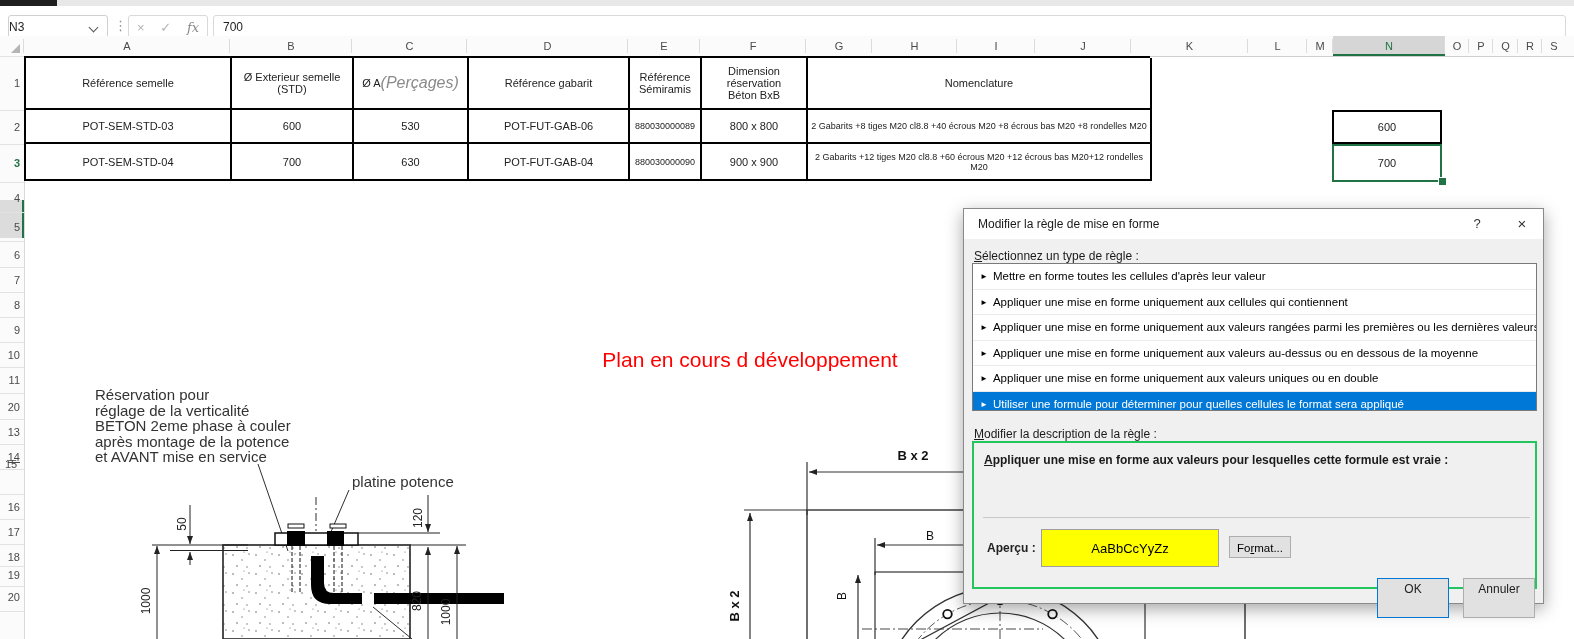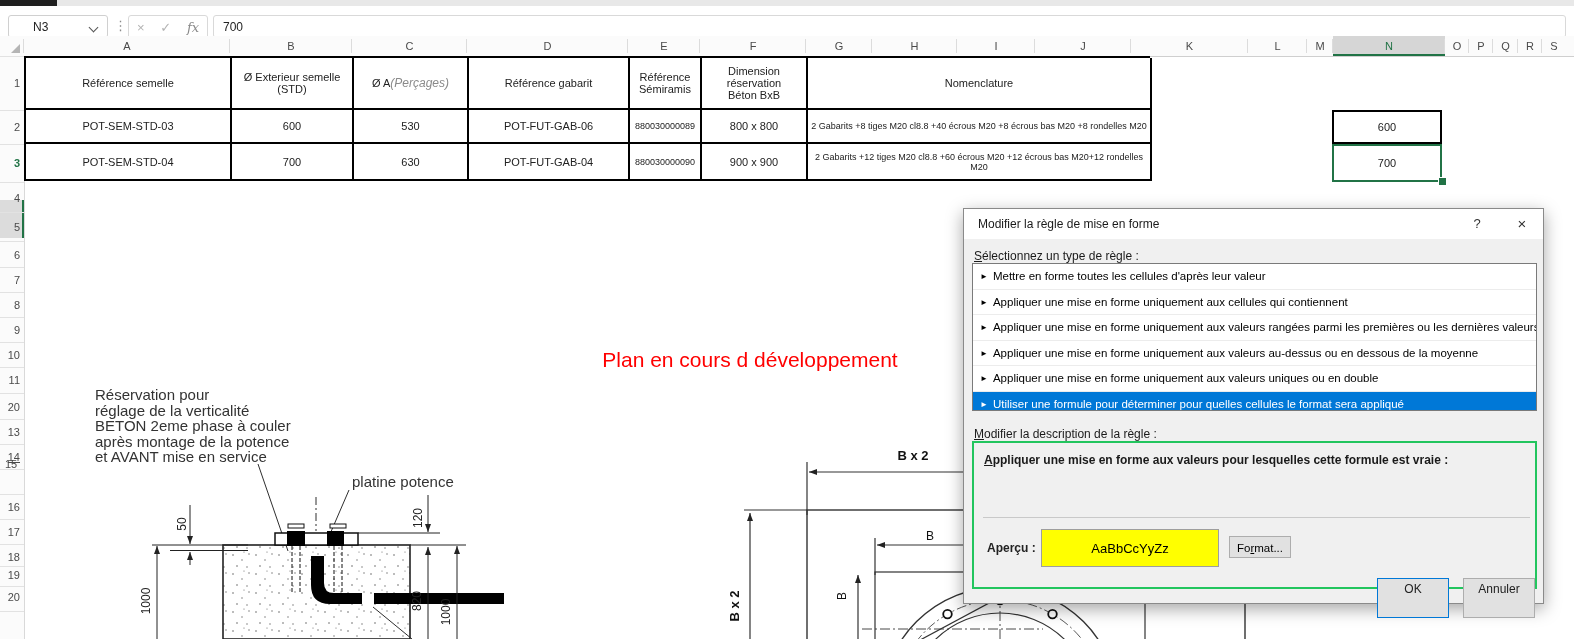--- a/index.html
+++ b/index.html
@@ -4,21 +4,21 @@
 <style>
   html,body{margin:0;padding:0;background:#fff;}
   #app{position:relative;width:1574px;height:639px;overflow:hidden;
        font-family:"Liberation Sans",sans-serif;color:#222;background:#fff;}
   .abs{position:absolute;}
   
   #topstrip{left:0;top:0;width:1574px;height:6px;background:#e8e8e8;}
   #topstrip-dark{left:0;top:0;width:57px;height:6px;background:#1f1f1f;}
   
   #fbar{left:0;top:6px;width:1574px;height:30px;background:#fff;border-bottom:1px solid #d4d4d4;}
-  #namebox{left:8px;top:9px;width:100px;height:23px;border:1px solid #d0d0d0;border-radius:3px;background:#fff;font-size:12px;line-height:23px;padding-left:24px;box-sizing:border-box;}
+  #namebox{left:8px;top:9px;width:100px;height:23px;border:1px solid #d0d0d0;border-radius:3px;background:#fff;font-size:12px;line-height:23px;padding-left:0;box-sizing:border-box;}
   #namebox .chev{position:absolute;right:10px;top:8px;width:6px;height:6px;border-right:1.4px solid #555;border-bottom:1.4px solid #555;transform:rotate(45deg);}
   #fdots{left:114px;top:12px;font-size:13px;color:#8a8a8a;}
   #fbtns{left:128px;top:9px;width:78px;height:23px;border:1px solid #d9d9d9;border-radius:3px;display:flex;align-items:center;justify-content:space-around;}
   #fbtns .ic{color:#b3b3b3;font-size:13px;}
   #fbtns .fx{color:#8a8a8a;font-family:"DejaVu Serif",serif;font-style:italic;font-size:13px;}
   #finput{left:213px;top:9px;width:1353px;height:23px;border:1px solid #d9d9d9;border-radius:3px;background:#fff;font-size:12px;line-height:23px;padding-left:9px;box-sizing:border-box;}
   
   #colstrip{left:0;top:36px;width:1574px;height:20px;background:#fbfbfb;border-bottom:1px solid #cfcfcf;}
   .colletter{position:absolute;top:0;height:20px;line-height:20px;text-align:center;font-size:11px;color:#4a4a4a;}
   .coltick{position:absolute;top:3px;width:1px;height:14px;background:#dcdcdc;}
@@ -28,21 +28,21 @@
   
   #rowstrip{left:0;top:56px;width:24px;height:583px;background:#fbfbfb;border-right:1px solid #d9d9d9;}
   .rownum{position:absolute;right:4px;width:18px;text-align:right;font-size:11px;color:#4a4a4a;line-height:11px;}
   .rowtick{position:absolute;left:0;width:24px;height:1px;background:#e2e2e2;}
   #rowsel{position:absolute;left:0;top:144px;width:24px;height:38px;background:#dcdcdc;}
   #rowsel-bar{position:absolute;left:22px;top:144px;width:2px;height:38px;background:#217346;}
   .rownum.sel{color:#217346;font-weight:bold;}
   
   .tcell{position:absolute;box-sizing:border-box;border-right:2px solid #000;border-bottom:2px solid #000;display:flex;align-items:center;justify-content:center;text-align:center;font-size:11px;white-space:pre-line;background:#fff;}
   .tcell.small{font-size:9px;}
-  .tcell .note{font-style:italic;color:#8a8a8a;font-size:12px;}
+  .tcell .note{font-style:italic;color:#8a8a8a;font-size:16px;}
   #tframe{left:24px;top:56px;width:1126px;height:125px;border-left:2px solid #000;border-top:2px solid #000;box-sizing:border-box;}
   
   .nbox{box-sizing:border-box;display:flex;align-items:center;justify-content:center;font-size:11px;background:#fff;z-index:2;}
   #n2{left:1332px;top:110px;width:110px;height:34px;border:2px solid #000;}
   #n3{left:1332px;top:144px;width:110px;height:38px;border:2px solid #217346;}
   #fillhandle{left:1438px;top:177px;width:7px;height:7px;background:#217346;border:1px solid #fff;z-index:3;}
   
   #watermark{left:560px;top:348px;width:380px;text-align:center;font-size:21px;color:#ff0000;z-index:1;}
   
   #draw{left:0;top:0;z-index:1;pointer-events:none;}

